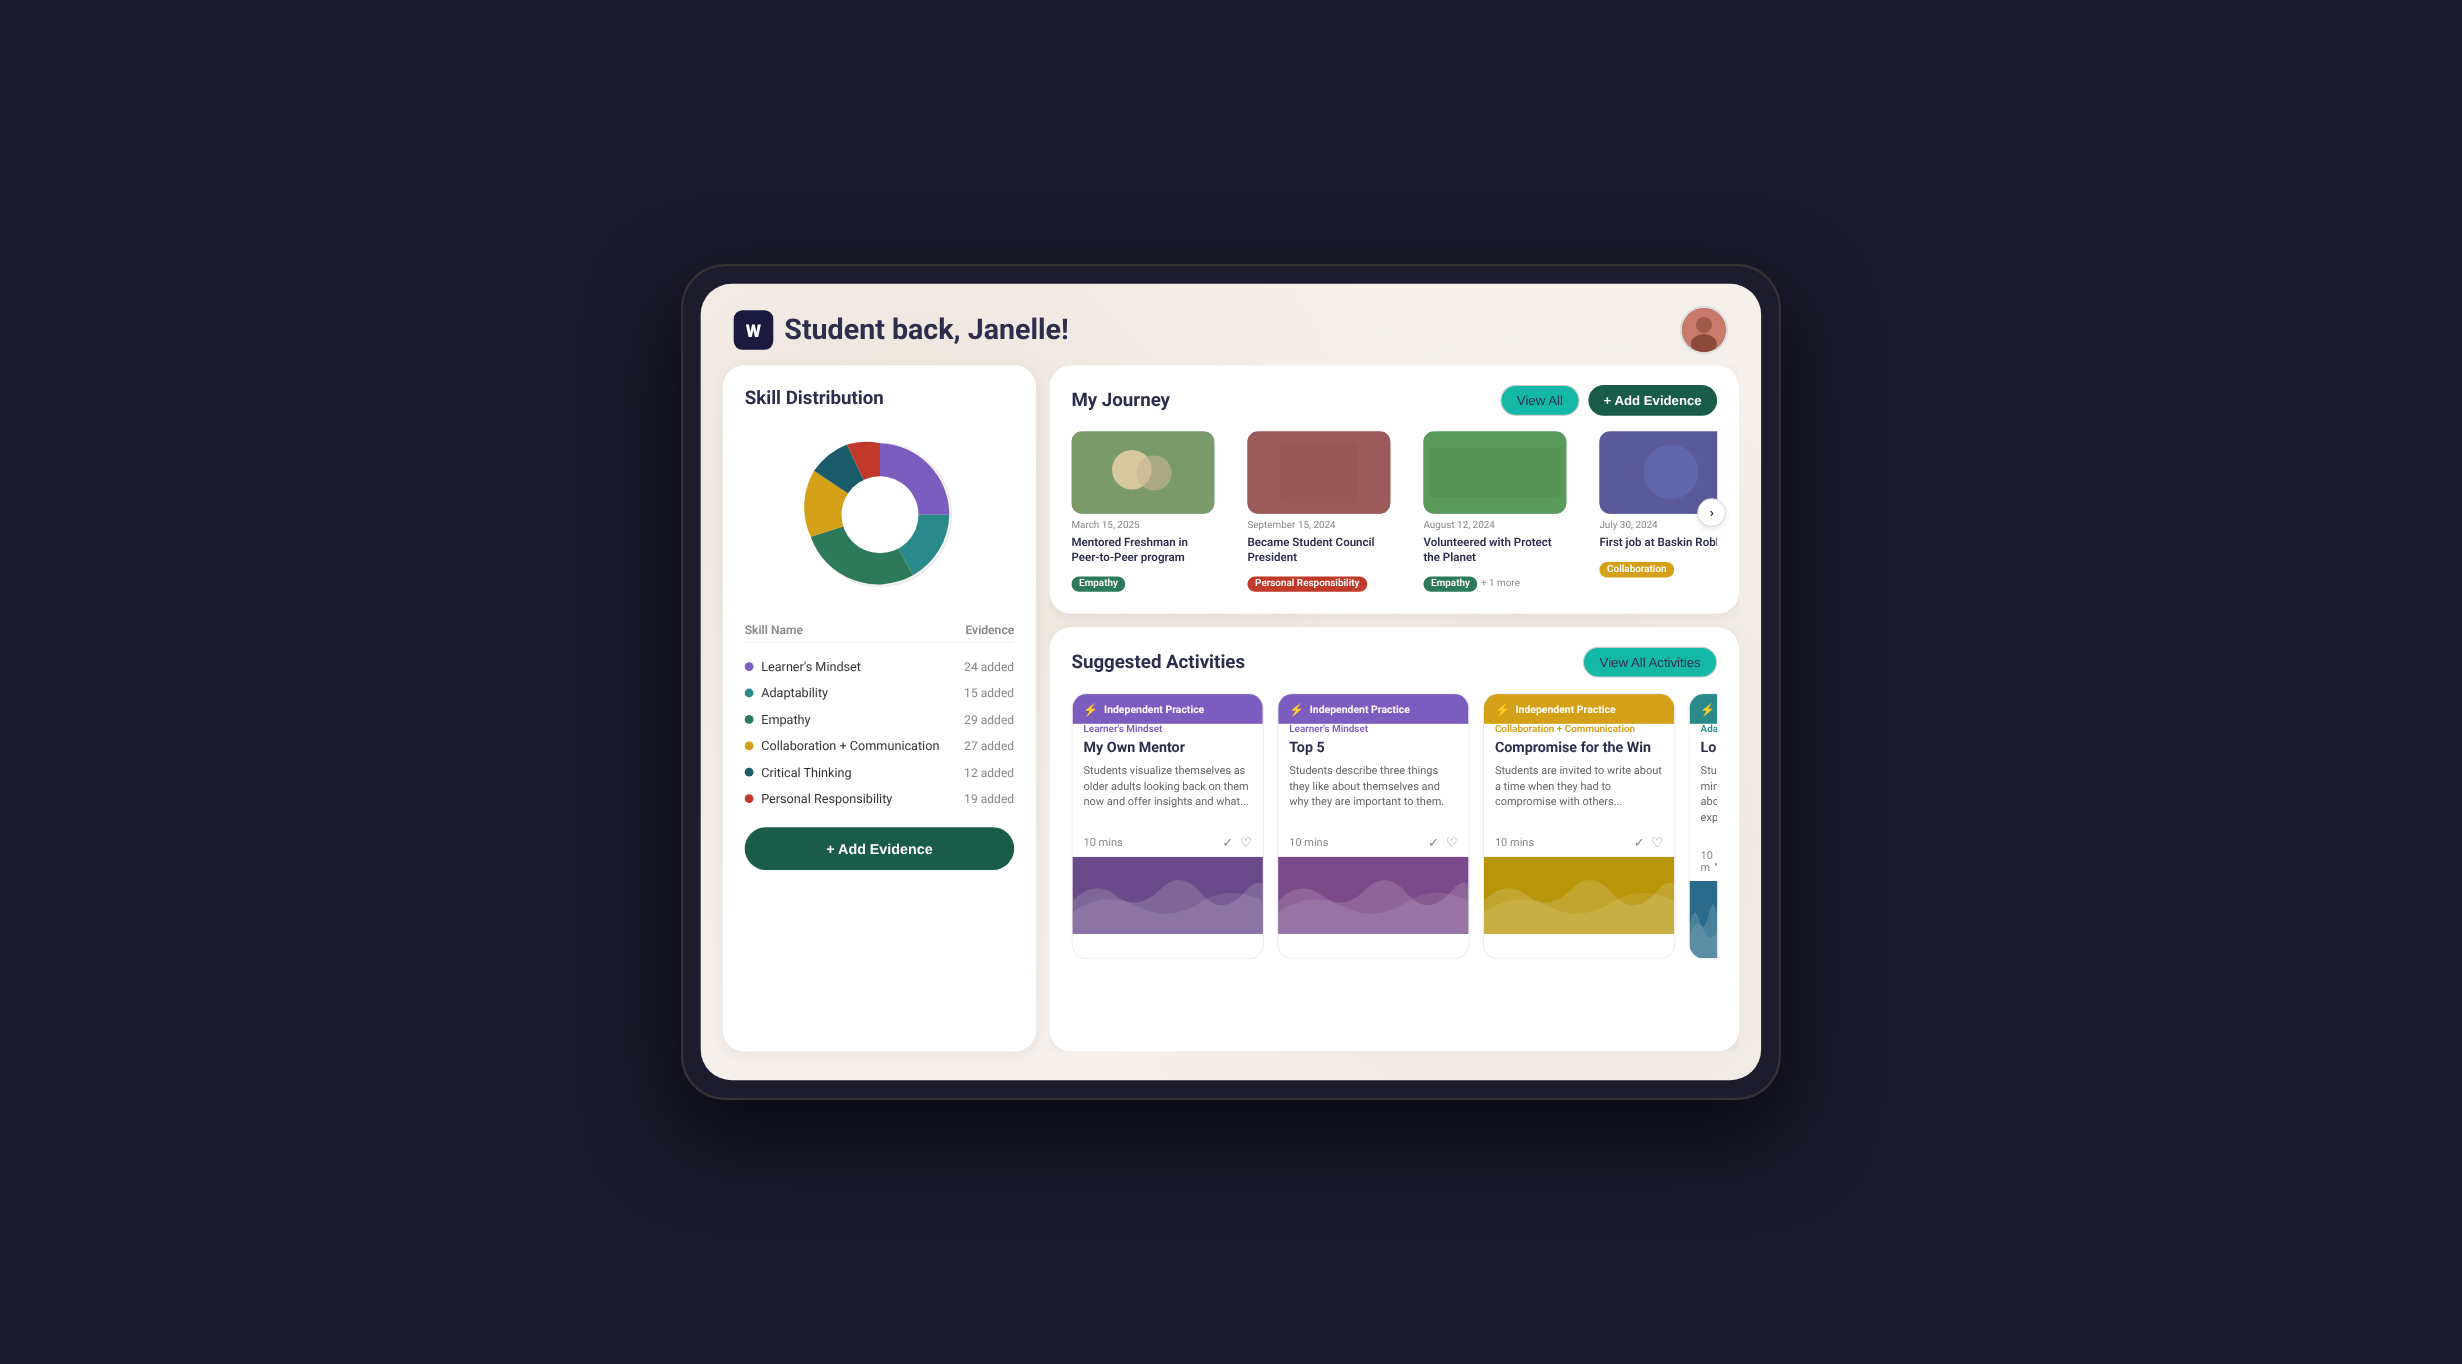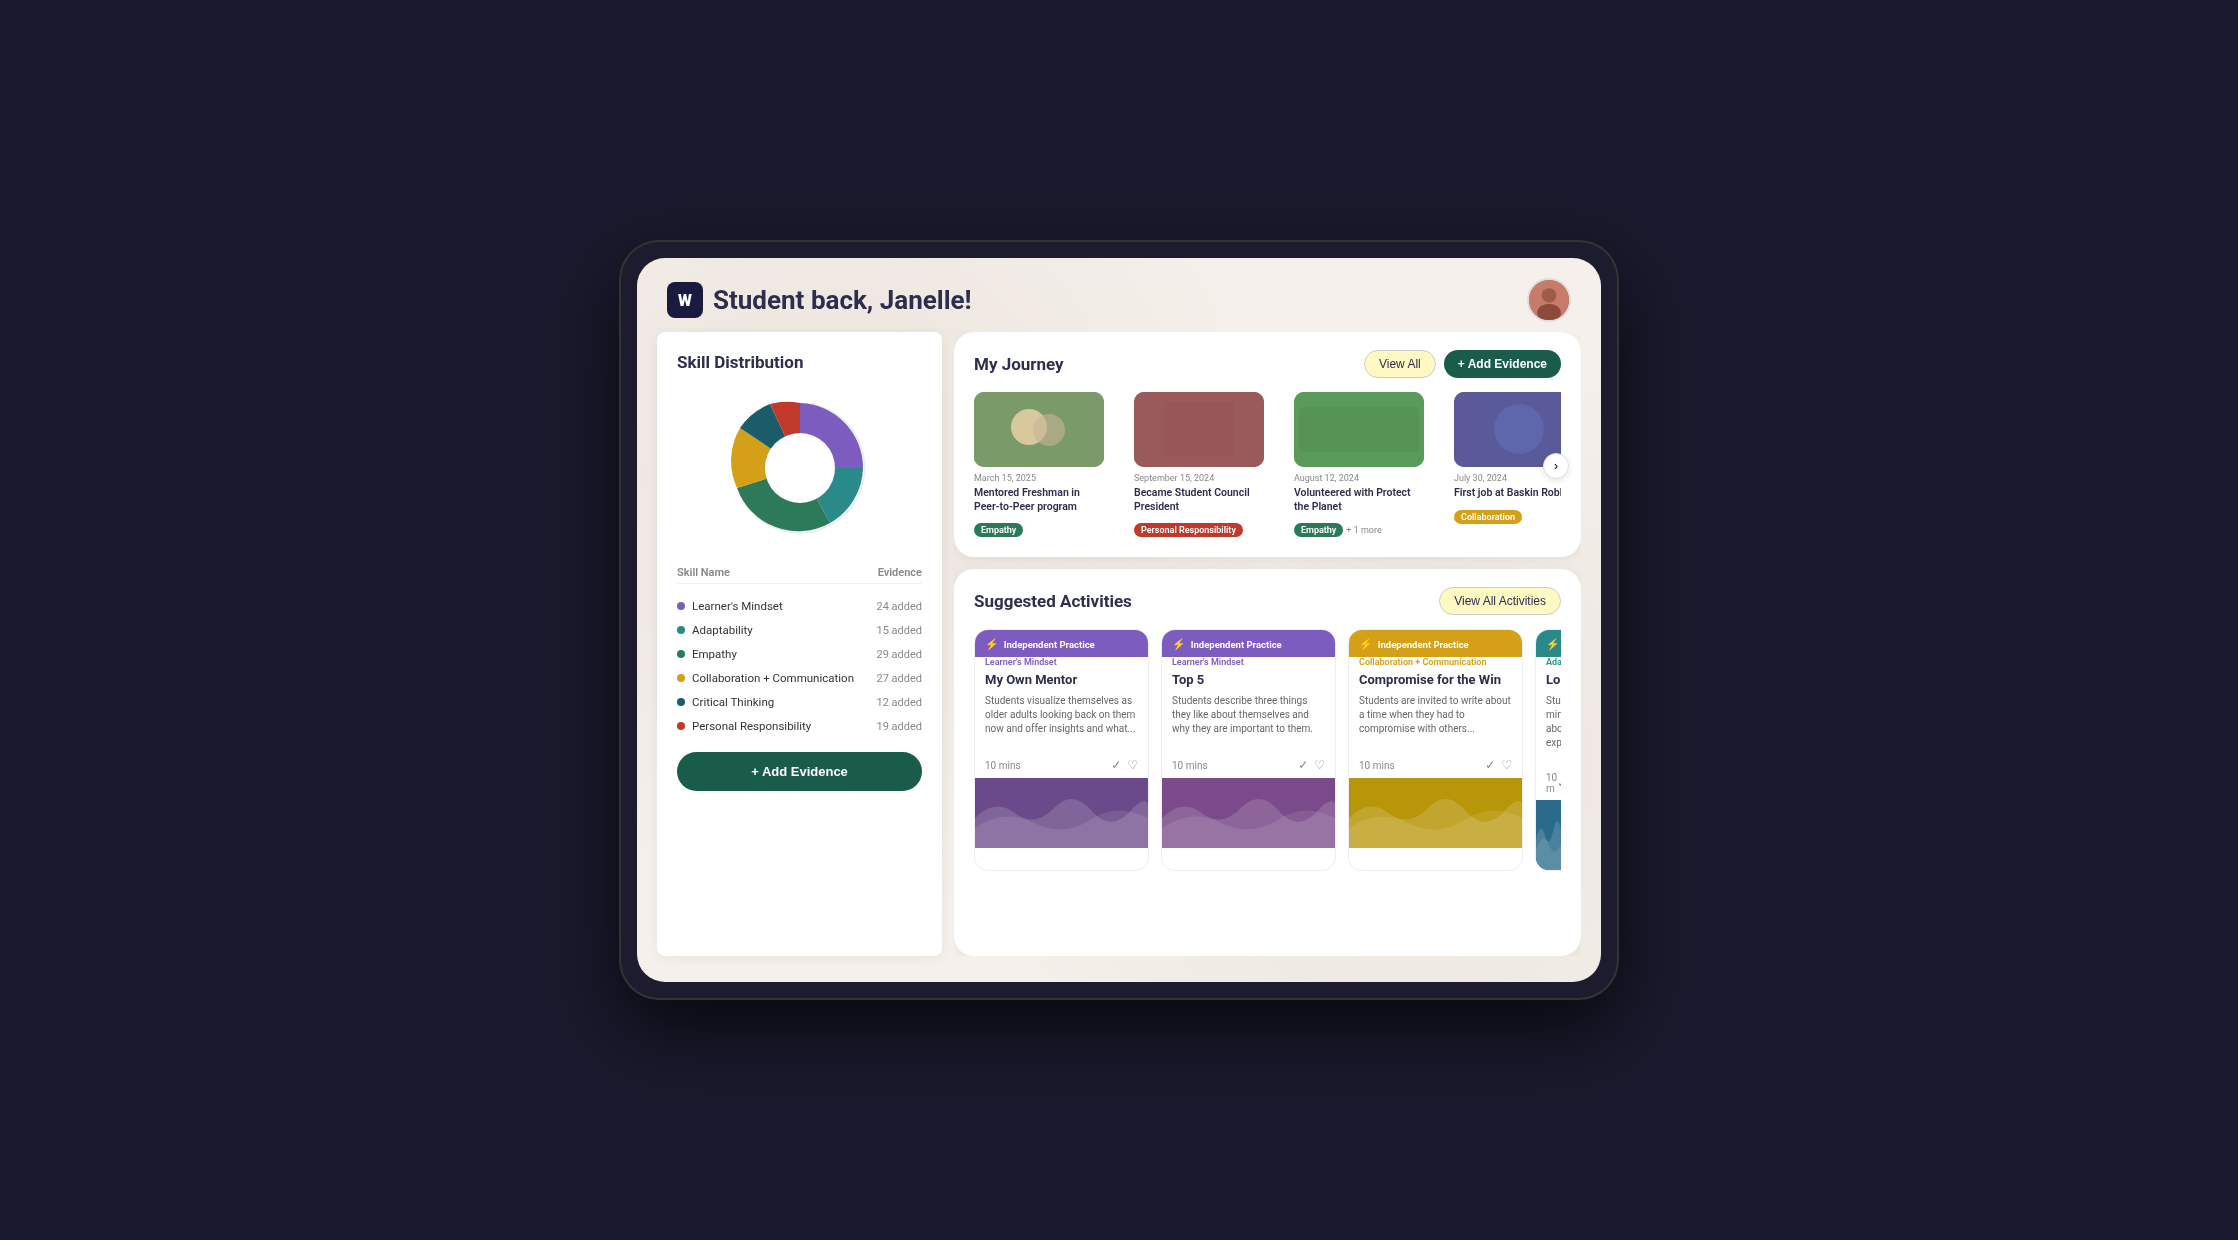--- a/index.html
+++ b/index.html
@@ -99,21 +99,21 @@
     .main-layout {
       display: flex;
       gap: 12px;
       padding: 0 20px 10px;
       height: calc(100% - 90px);
     }
 
     
     .skill-panel {
       background: white;
-      border-radius: 8px;
+      border-radius: 20px;
       padding: 20px;
       width: 285px;
       flex-shrink: 0;
       overflow: hidden;
       box-shadow: 0 2px 12px rgba(0,0,0,0.06);
     }
 
     .panel-title {
       font-size: 17px;
       font-weight: 700;
@@ -217,21 +217,21 @@
       margin-bottom: 14px;
     }
 
     .section-title {
       font-size: 17px;
       font-weight: 700;
       color: #2d2d4e;
     }
 
     .btn-outline {
-      background: #fef9c3;
+      background: #14b8a6;
       color: #2d2d4e;
       border: 1.5px solid #ccc;
       border-radius: 20px;
       padding: 6px 14px;
       font-size: 12px;
       font-weight: 500;
       cursor: pointer;
     }
 
     .btn-primary {

